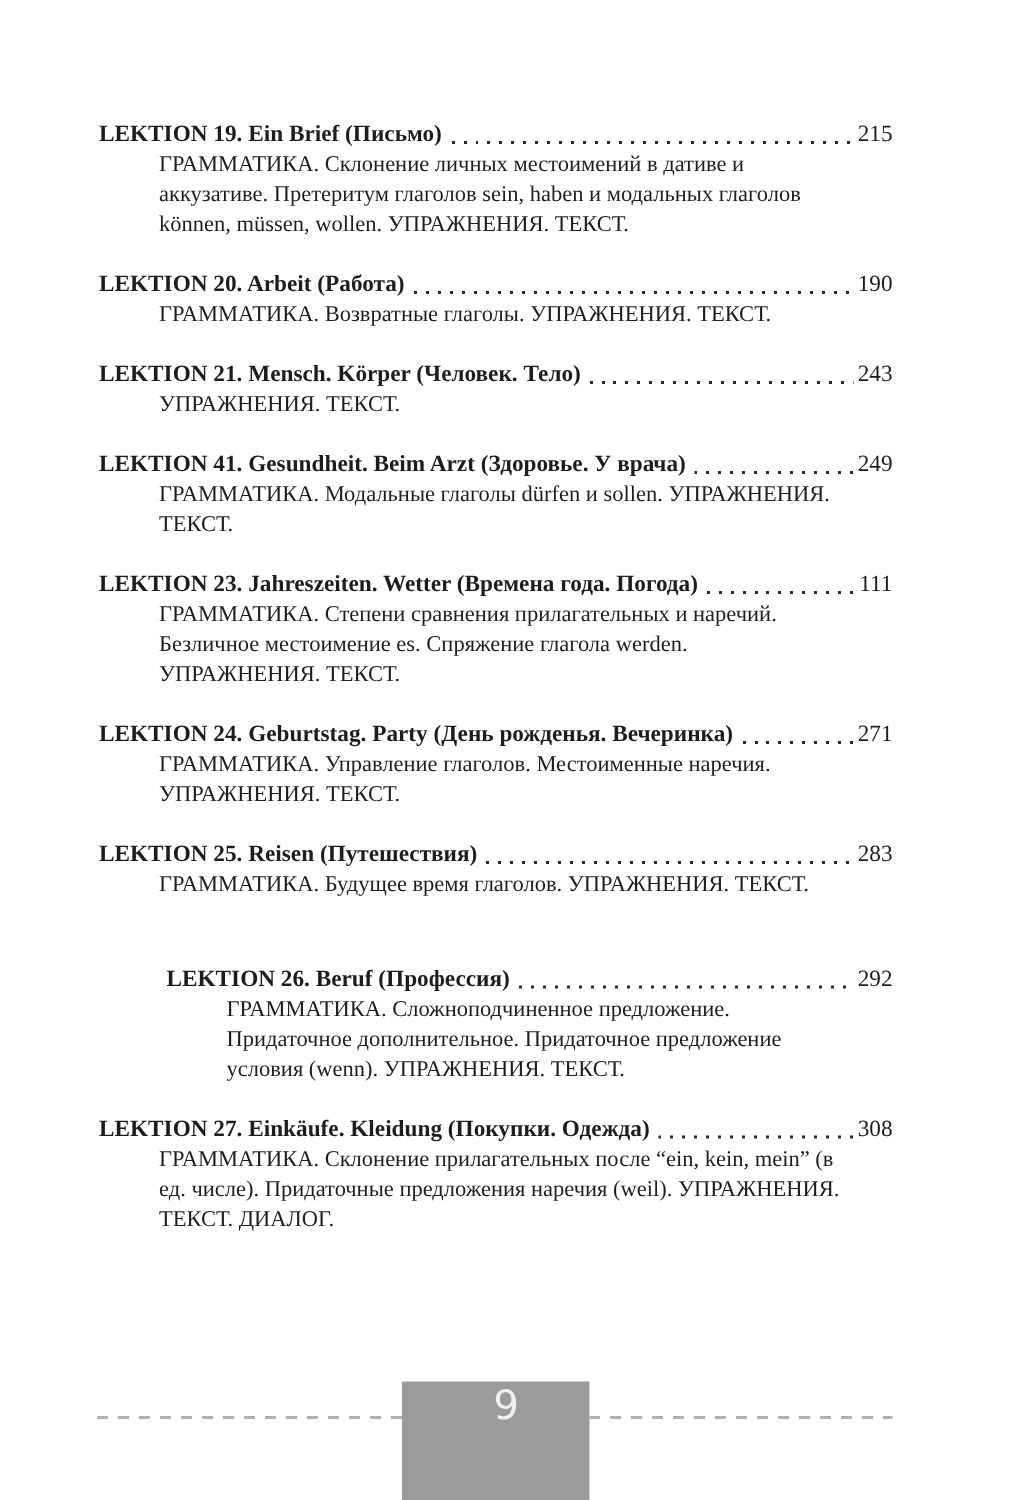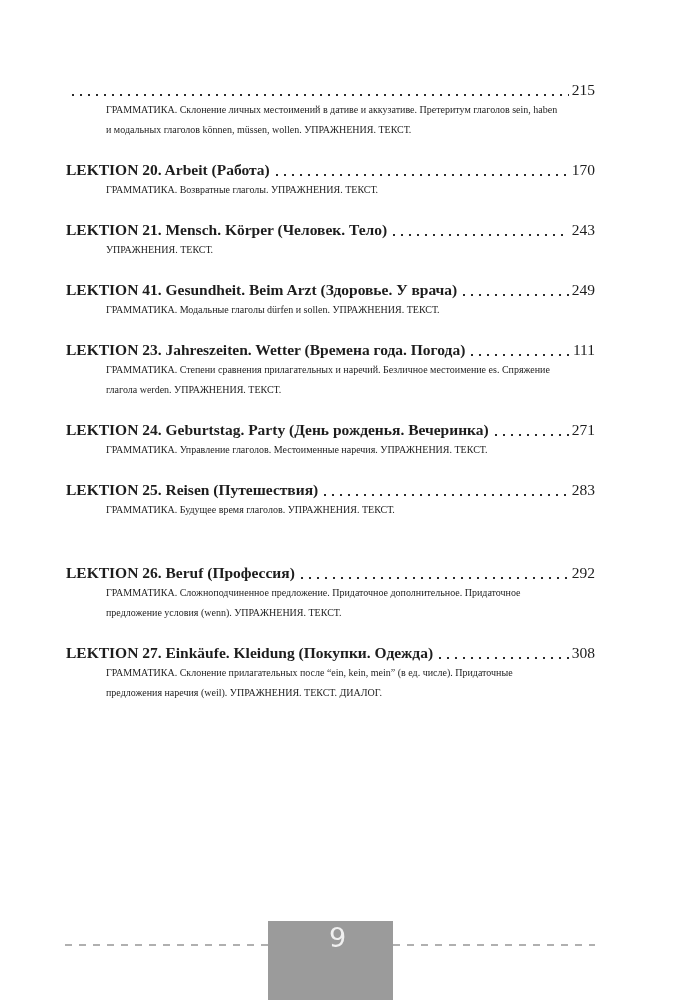--- a/index.html
+++ b/index.html
@@ -18,21 +18,21 @@
     background:#ffffff;
     overflow:hidden;
     font-family:"Liberation Serif","DejaVu Serif",serif;
     color:var(--text-color);
   }
   .toc{
     position:absolute;
     left:66px;top:80px;width:529px;
   }
   .entry{margin:0 0 20px 0;}
-  .entry.extra-gap{margin-top:43px;}
+  .entry.extra-gap{margin-top:43px;margin-left:45px;}
   .title-row{
     display:flex;
     align-items:baseline;
     font-weight:bold;
     font-size:15.5px;
     line-height:20px;
     white-space:nowrap;
   }
   .title{flex:0 1 auto;overflow:hidden;}
   .dots{
@@ -43,21 +43,21 @@
     margin:0 3px 4px 6px;
     background:repeating-linear-gradient(to right,var(--dot-color) 0 2px,transparent 2px 8px);
   }
   .pagenum{
     flex:0 0 auto;
     font-weight:normal;
     text-align:right;
   }
   .desc{
     margin:0 32px 0 40px;
-    font-size:10px;
+    font-size:15px;
     line-height:20px;
   }
   .desc .seg-b{font-weight:normal;}
   .desc .seg-i{}
   .footer-dash{
     position:absolute;
     top:944px;height:2px;
     background:repeating-linear-gradient(to right,var(--dash-gray) 0 7px,transparent 7px 14px);
   }
   .footer-dash.left{left:65px;width:203px;}
@@ -80,31 +80,32 @@
   }
 </style>
 </head>
 <body>
 
 <div class="page">
 
   <main class="toc" id="toc">
     <section class="entry">
       <div class="title-row">
+        <span class="title">LEKTION 19. Ein Brief (Письмо)</span>
         <span class="dots"></span>
         <span class="pagenum">215</span>
       </div>
       <p class="desc"><span>ГРАММАТИКА. Склонение личных местоимений в дативе и аккузативе. Претеритум глаголов sein, haben и модальных глаголов können, müssen, wollen. УПРАЖНЕНИЯ. ТЕКСТ.</span></p>
     </section>
 
     <section class="entry">
       <div class="title-row">
         <span class="title">LEKTION 20. Arbeit (Работа)</span>
         <span class="dots"></span>
-        <span class="pagenum">170</span>
+        <span class="pagenum">190</span>
       </div>
       <p class="desc"><span>ГРАММАТИКА. Возвратные глаголы. УПРАЖНЕНИЯ. ТЕКСТ.</span></p>
     </section>
 
     <section class="entry">
       <div class="title-row">
         <span class="title">LEKTION 21. Mensch. Körper (Человек. Тело)</span>
         <span class="dots"></span>
         <span class="pagenum">243</span>
       </div>

